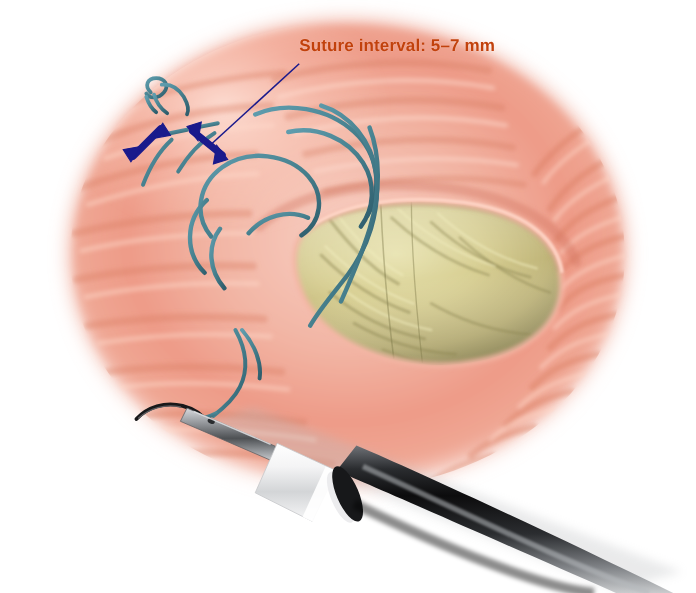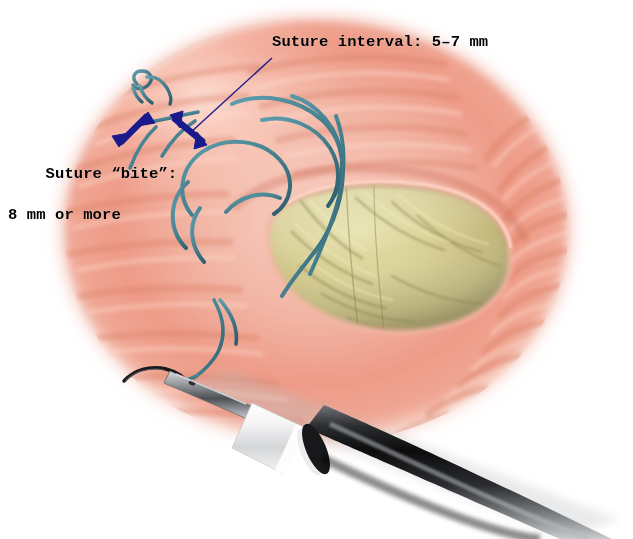--- a/index.html
+++ b/index.html
@@ -6,22 +6,22 @@
   body{width:633px;height:539px;overflow:hidden;
        font-family:"Liberation Sans", sans-serif;}
 
   #figure{position:relative;width:633px;height:539px;background:#ffffff;
           overflow:hidden;}
 
   
   #art{position:absolute;inset:0;width:633px;height:539px;}
 
   
-  .anno{position:absolute;color:#000000;font-weight:bold;
-        font-family:Liberation Mono, monospace;
+  .anno{position:absolute;color:#c2410c;font-weight:bold;
+        font-family:Liberation Sans, sans-serif;
         letter-spacing:.1px;line-height:1.32;white-space:pre;
         text-shadow:0 0 1px rgba(255,255,255,.55);}
   #anno-interval{left:272px;top:32px;font-size:15.5px;}
   #anno-bite{left:8px;top:144px;font-size:15.5px;}
   #anno-bite .l2{display:block;}
 </style>
 </head>
 <body>
 
 <div id="figure">
@@ -314,18 +314,14 @@
       <g stroke="#1a1a8c" fill="#1a1a8c">
         <line x1="175" y1="119" x2="202" y2="141" stroke-width="6.5" stroke-linecap="round"></line>
         <polygon points="170,115 183,111 180,128"></polygon>
         <polygon points="207,145 194,149 197,132"></polygon>
       </g>
     </g>
   </svg>
 
   <div class="anno" id="anno-interval">Suture interval: 5–7 mm</div>
 
-  <div class="anno" id="anno-bite">
-    <span class="l1">Suture “bite”:</span>
-    <span class="l2">8 mm or more</span>
-  </div>
 
 </div>
 
 </body></html>

